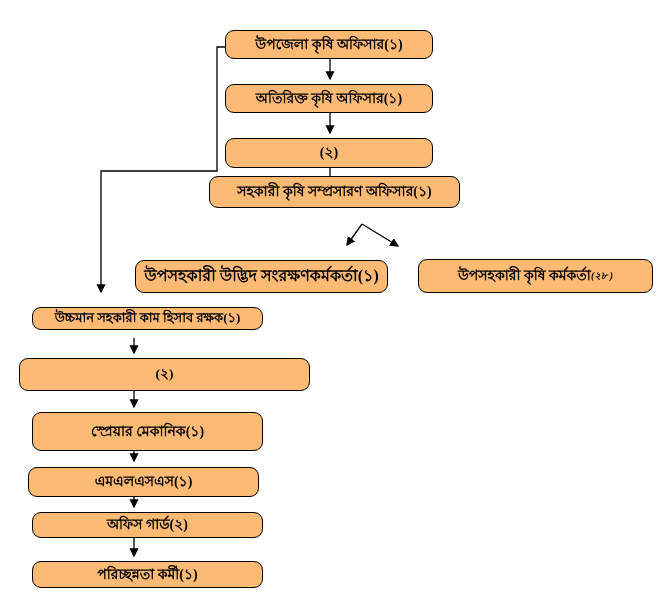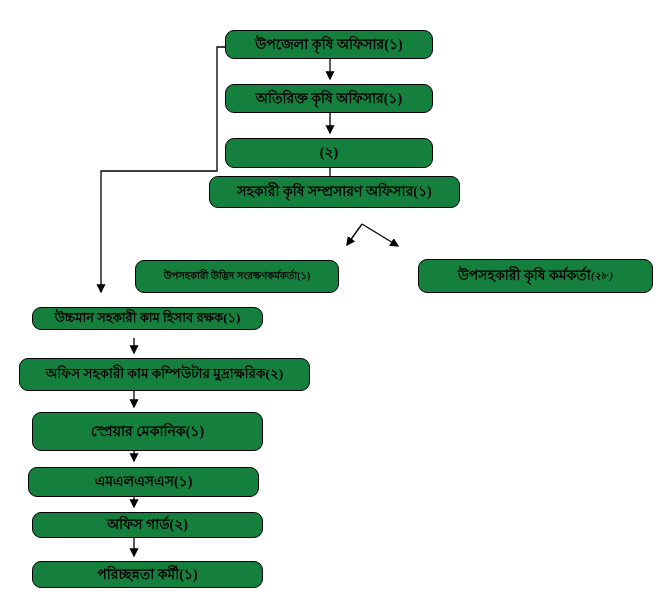--- a/index.html
+++ b/index.html
@@ -20,21 +20,21 @@
     left: 0;
     top: 0;
     width: 666px;
     height: 601px;
   }
   .node {
     position: absolute;
     box-sizing: border-box;
     border: 1.4px solid #000000;
     border-radius: 9px;
-    background: #15803d;
+    background: #fdba74;
     display: flex;
     align-items: center;
     justify-content: center;
     white-space: nowrap;
     font-size: 14px;
     font-weight: bold;
     color: #000000;
     text-align: center;
   }
   .node .count { font-weight: bold; }
@@ -76,37 +76,36 @@
 
   <div class="node" style="left:225px; top:138px; width:208px; height:30px">
       <span class="count"> (২)</span>
   </div>
 
   <div class="node" style="left:209px; top:176px; width:251px; height:32px">
     <span>সহকারী কৃষি সম্প্রসারণ অফিসার</span>
       <span class="count"> (১)</span>
   </div>
 
-  <div class="node" style="left:135px; top:260px; width:204px; height:33px; font-size:10px">
+  <div class="node" style="left:135px; top:260px; width:253px; height:33px; font-size:16px">
     <span>উপসহকারী উদ্ভিদ সংরক্ষণকর্মকর্তা</span>
       <span class="count"> (১)</span>
   </div>
 
   <div class="node" style="left:418px; top:259px; width:235px; height:34px">
     <span>উপসহকারী কৃষি কর্মকর্তা</span>
       <span class="count count-small"> (২৮ )</span>
   </div>
 
   <div class="node" style="left:32px;  top:307px; width:231px; height:23px; font-size:13px">
     <span>উচ্চমান সহকারী কাম হিসাব রক্ষক</span>
       <span class="count">(১)</span>
   </div>
 
   <div class="node" style="left:19px;  top:358px; width:291px; height:33px; font-size:13.5px">
-    <span>অফিস সহকারী কাম কম্পিউটার মুদ্রাক্ষরিক</span>
       <span class="count">(২)</span>
   </div>
 
   <div class="node" style="left:32px;  top:412px; width:231px; height:39px">
     <span>স্প্রেয়ার মেকানিক</span>
       <span class="count"> (১)</span>
   </div>
 
   <div class="node" style="left:28px;  top:467px; width:231px; height:30px">
     <span>এমএলএসএস</span>

